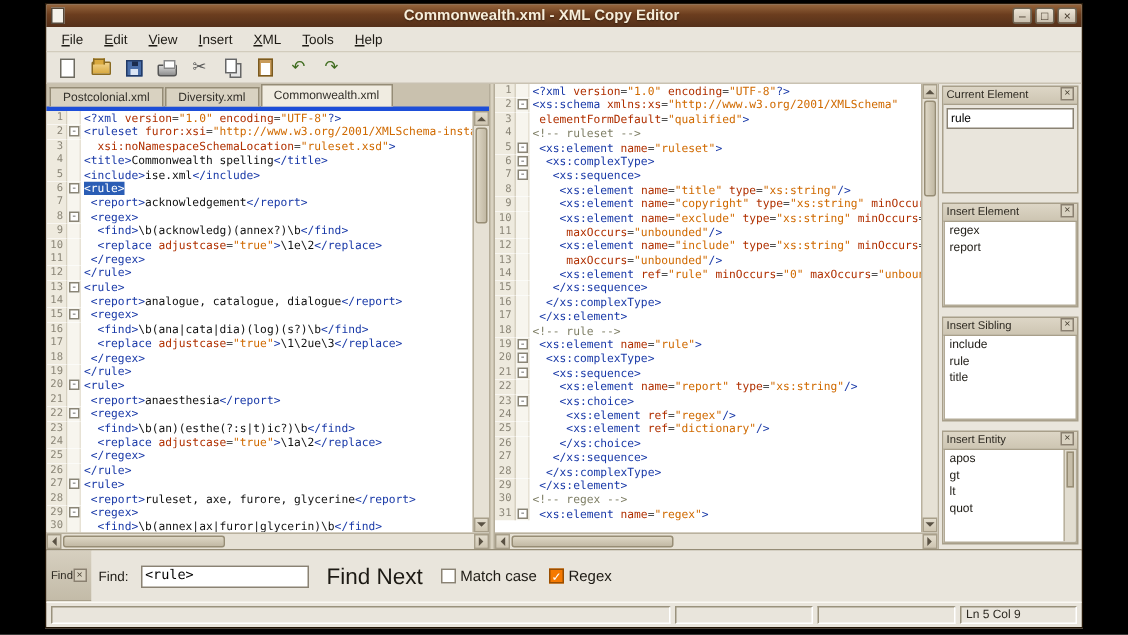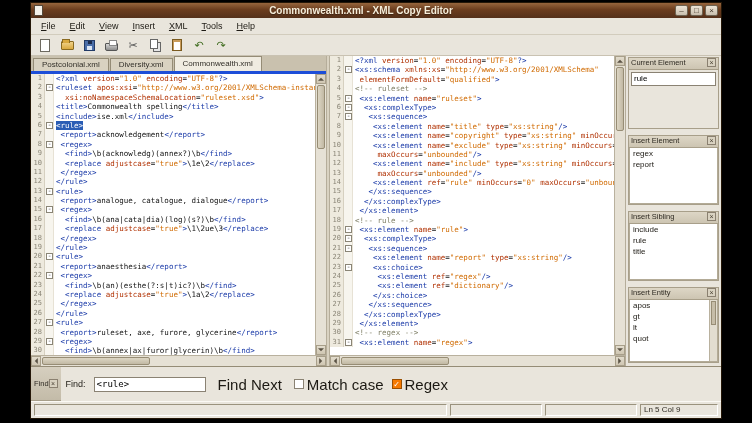--- a/index.html
+++ b/index.html
@@ -102,21 +102,21 @@
     justify-content:space-between;padding:0 3px;border-bottom:1px solid #a89f8a;}
   .find-title{font-size:7.5px;color:#2e2a22;}
   .find-controls{flex:1;display:flex;align-items:center;gap:8px;padding:0 5px;background:#e9e5dc;}
   .find-label{font-size:9px;color:#1d1a14;}
   .find-input{width:112px;height:15px;background:#fff;border:1px solid #8a8273;font-size:9px;
     font-family:"DejaVu Sans Mono",monospace;padding:0 2px;color:#000;outline:none;}
   .find-next{font-size:15px;color:#1d1a14;padding:1px 4px;}
   .cb-group{display:flex;align-items:center;}
   .cb{width:10px;height:10px;border:1px solid #8a8273;background:#fff;margin-right:3px;flex:0 0 auto;}
   .cb.checked{background:var(--accent);border-color:#9a4e00;color:#fff;font-size:8px;line-height:9px;text-align:center;}
-  .cb-label{font-size:15px;color:#1d1a14;}
+  .cb-label{font-size:10px;color:#1d1a14;}
   
   .statusbar{flex:0 0 16px;display:flex;align-items:stretch;gap:3px;padding:2px 3px;background:#e9e5dc;border-top:1px solid #fbf9f4;}
   .status-seg{border:1px solid;border-color:#9a927d #fff #fff #9a927d;font-size:8px;line-height:10px;padding:0 3px;color:#2e2a22;white-space:nowrap;overflow:hidden;}
   .seg0{flex:1;}
   .seg1{flex:0 0 92px;}
   .seg2{flex:0 0 92px;}
   .seg3{flex:0 0 78px;}
 </style>
 </head>
 <body>
@@ -178,21 +178,21 @@
 
       <div class="pane">
         <div class="tabbar">
             <div class="tab">Postcolonial.xml</div>
             <div class="tab">Diversity.xml</div>
             <div class="tab active">Commonwealth.xml</div>
           </div>
         <div class="ed-wrap">
           <div class="editor">
               <div class="ed-row"><div class="ln">1</div><div class="foldm"></div><span class="code"><span class="sx-t">&lt;?xml </span><span class="sx-a">version</span><span class="sx-d">=</span><span class="sx-v">"1.0"</span><span class="sx-d"> </span><span class="sx-a">encoding</span><span class="sx-d">=</span><span class="sx-v">"UTF-8"</span><span class="sx-t">?&gt;</span></span></div>
-              <div class="ed-row"><div class="ln">2</div><div class="foldm"><div class="foldbox">-</div></div><span class="code"><span class="sx-t">&lt;ruleset </span><span class="sx-a">apos:xsi</span><span class="sx-d">=</span><span class="sx-v">"http://www.w3.org/2001/XMLSchema-instance"</span></span></div>
+              <div class="ed-row"><div class="ln">2</div><div class="foldm"><div class="foldbox">-</div></div><span class="code"><span class="sx-t">&lt;ruleset </span><span class="sx-a">furor:xsi</span><span class="sx-d">=</span><span class="sx-v">"http://www.w3.org/2001/XMLSchema-instance"</span></span></div>
               <div class="ed-row"><div class="ln">3</div><div class="foldm"></div><span class="code"><span class="sx-d">  </span><span class="sx-a">xsi:noNamespaceSchemaLocation</span><span class="sx-d">=</span><span class="sx-v">"ruleset.xsd"</span><span class="sx-t">&gt;</span></span></div>
               <div class="ed-row"><div class="ln">4</div><div class="foldm"></div><span class="code"><span class="sx-t">&lt;title&gt;</span><span class="sx-d">Commonwealth spelling</span><span class="sx-t">&lt;/title&gt;</span></span></div>
               <div class="ed-row"><div class="ln">5</div><div class="foldm"></div><span class="code"><span class="sx-t">&lt;include&gt;</span><span class="sx-d">ise.xml</span><span class="sx-t">&lt;/include&gt;</span></span></div>
               <div class="ed-row"><div class="ln">6</div><div class="foldm"><div class="foldbox">-</div></div><span class="code"><span class="sx-s">&lt;rule&gt;</span></span></div>
               <div class="ed-row"><div class="ln">7</div><div class="foldm"></div><span class="code"><span class="sx-d"> </span><span class="sx-t">&lt;report&gt;</span><span class="sx-d">acknowledgement</span><span class="sx-t">&lt;/report&gt;</span></span></div>
               <div class="ed-row"><div class="ln">8</div><div class="foldm"><div class="foldbox">-</div></div><span class="code"><span class="sx-d"> </span><span class="sx-t">&lt;regex&gt;</span></span></div>
               <div class="ed-row"><div class="ln">9</div><div class="foldm"></div><span class="code"><span class="sx-d">  </span><span class="sx-t">&lt;find&gt;</span><span class="sx-d">\b(acknowledg)(annex?)\b</span><span class="sx-t">&lt;/find&gt;</span></span></div>
               <div class="ed-row"><div class="ln">10</div><div class="foldm"></div><span class="code"><span class="sx-d">  </span><span class="sx-t">&lt;replace </span><span class="sx-a">adjustcase</span><span class="sx-d">=</span><span class="sx-v">"true"</span><span class="sx-t">&gt;</span><span class="sx-d">\1e\2</span><span class="sx-t">&lt;/replace&gt;</span></span></div>
               <div class="ed-row"><div class="ln">11</div><div class="foldm"></div><span class="code"><span class="sx-d"> </span><span class="sx-t">&lt;/regex&gt;</span></span></div>
               <div class="ed-row"><div class="ln">12</div><div class="foldm"></div><span class="code"><span class="sx-t">&lt;/rule&gt;</span></span></div>

